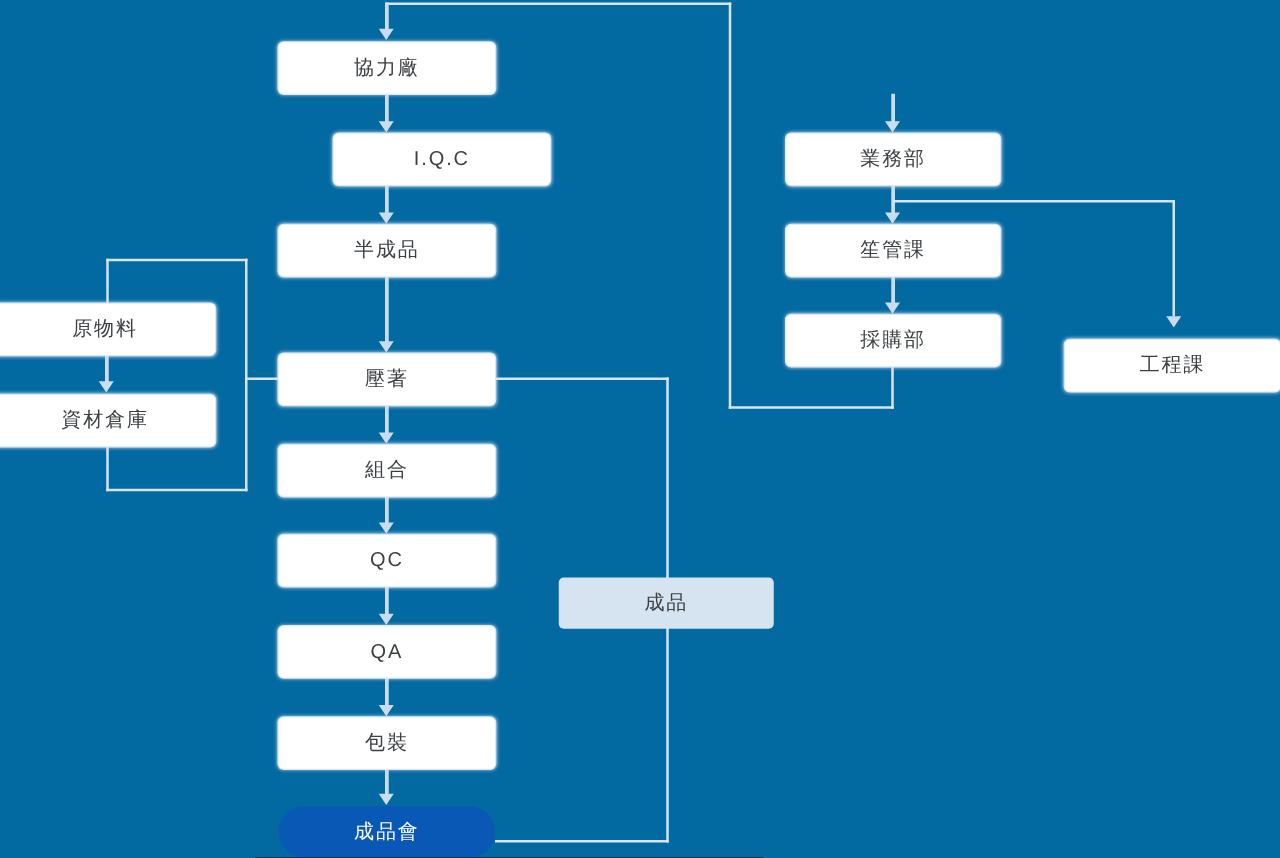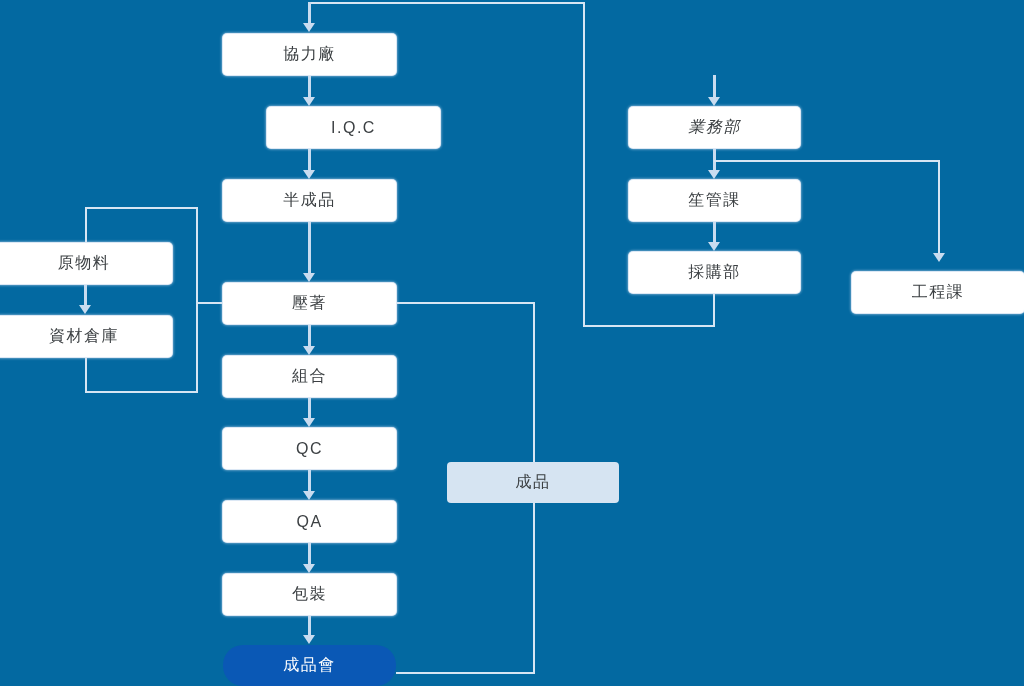--- a/index.html
+++ b/index.html
@@ -169,21 +169,21 @@
 
   <div class="node" style="left:-4px; top:316px; width:176px; height:41px;">
     <span>資材倉庫</span>
   </div>
 
   <div class="node accent-light" style="left:447px; top:462px; width:172px; height:41px;">
     <span>成品</span>
   </div>
 
 
-  <div class="node" style="left:629px; top:107px; width:171px; height:41px;font-style:italic;">
+  <div class="node" style="left:629px; top:107px; width:171px; height:41px;">
     <span>業務部</span>
   </div>
 
   <div class="node" style="left:629px; top:252px; width:171px; height:41px;">
     <span>採購部</span>
   </div>
 
   <div class="node" style="left:629px; top:180px; width:171px; height:41px;">
     <span>笙管課</span>
   </div>

